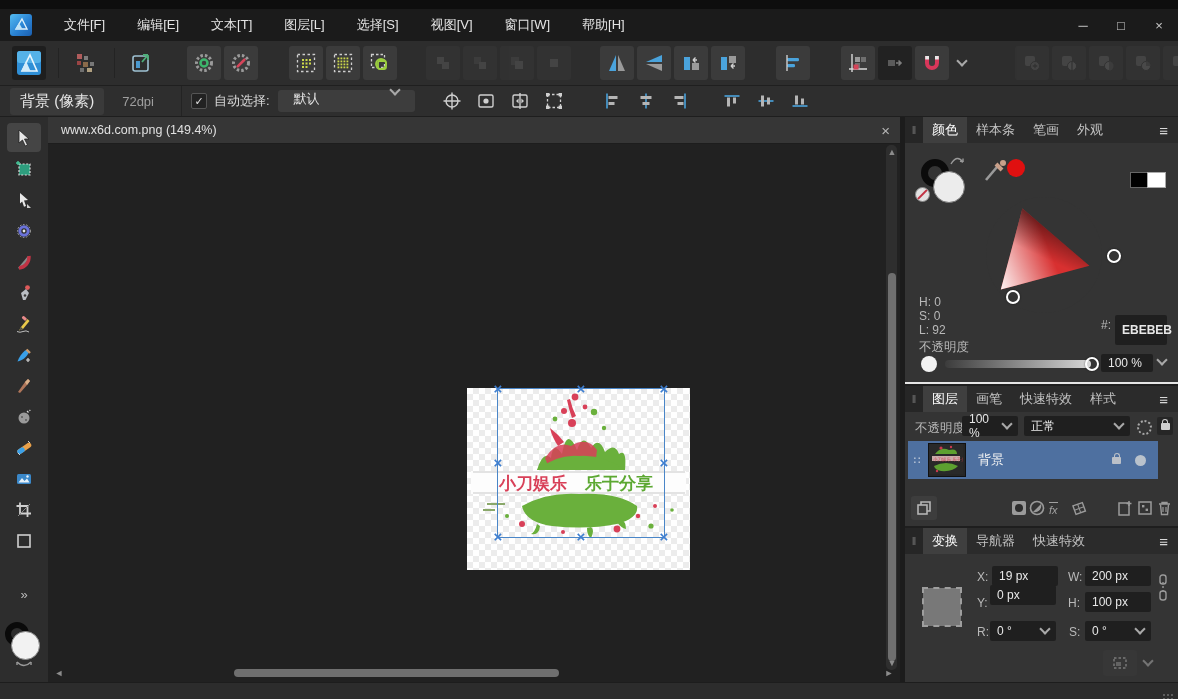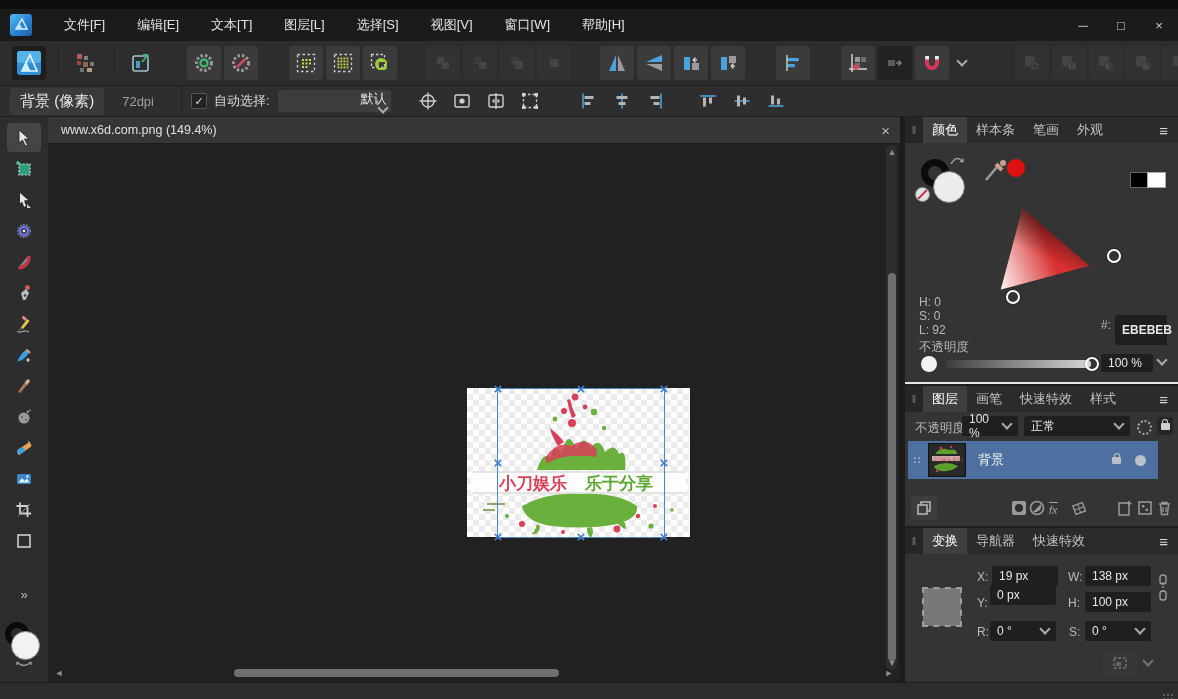--- a/index.html
+++ b/index.html
@@ -30,37 +30,37 @@
   .chev{width:6px;height:6px;border-right:2px solid #a9a9a9;border-bottom:2px solid #a9a9a9;
         transform:rotate(45deg);display:inline-block;margin-top:-4px;}
 
   
   .ctxbar{position:absolute;left:0;top:77px;width:100%;height:31px;background:#2e2e2e;
           border-bottom:1px solid #1e1e1e;display:flex;align-items:center;padding-left:10px;box-sizing:border-box;}
   .chip{background:#3a3a3a;border-radius:3px;padding:4px 10px;color:#e8e8e8;font-size:15px;}
   .dpi{color:#9f9f9f;margin:0 18px;font-size:13px;}
   .checkbox{width:14px;height:14px;background:#222;border:1px solid #555;border-radius:2px;
             display:flex;align-items:center;justify-content:center;color:#e0e0e0;font-size:11px;margin-right:7px;}
-  .dropdown{background:#3d3d3d;border-radius:3px;height:22px;display:flex;align-items:flex-end;
-            padding:0 4px;margin-left:8px;color:#e4e4e4;font-size:13px;flex-direction:column;}
+  .dropdown{background:#3d3d3d;border-radius:3px;height:22px;display:flex;align-items:flex-start;
+            padding:0 16px;margin-left:8px;color:#e4e4e4;font-size:13px;}
   .dropdown .chev{margin-left:14px;}
   .cicon{width:30px;height:24px;display:flex;align-items:center;justify-content:center;margin-right:4px;}
 
   
   .tools{position:absolute;left:0;top:108px;width:48px;height:565px;background:#2d2d2d;border-right:1px solid #232323;}
   .tool{position:absolute;left:7px;width:34px;height:29px;display:flex;align-items:center;justify-content:center;border-radius:4px;}
   .tool.sel{background:#454545;}
 
   
   .canvas{position:absolute;left:48px;top:108px;width:852px;height:565px;background:#212121;overflow:hidden;}
   .doctab{position:absolute;left:0;top:0;width:100%;height:26px;background:#363636;border-bottom:1px solid #1d1d1d;
           display:flex;align-items:center;}
   .doctab .title{margin-left:13px;font-size:12.5px;color:#e0e0e0;}
   .doctab .close{position:absolute;right:10px;color:#b5b5b5;font-size:15px;}
-  .document{position:absolute;left:419px;top:271px;width:223px;height:149px;background-color:#fff;
+  .document{position:absolute;left:419px;top:271px;width:223px;height:182px;background-color:#fff;
             background-image:linear-gradient(45deg,#ececec 25%,transparent 25%,transparent 75%,#ececec 75%),
                              linear-gradient(45deg,#ececec 25%,transparent 25%,transparent 75%,#ececec 75%);
             background-size:12px 12px;background-position:0 0,6px 6px;}
   .selbox{position:absolute;left:449px;top:271px;width:166px;height:148px;border:1px solid #4a86c8;}
   .selh{position:absolute;color:#3f7fd0;font-size:15px;font-weight:bold;line-height:10px;transform:translate(-50%,-50%);}
   .vscroll{position:absolute;right:3px;top:28px;width:11px;height:525px;background:#2e2e2e;border-radius:5px;}
   .vthumb{position:absolute;left:1.5px;top:128px;width:8px;height:388px;background:#6f6f6f;border-radius:4px;}
   .hscroll{position:absolute;left:4px;bottom:3px;width:844px;height:13px;display:flex;align-items:center;}
   .hthumb{position:absolute;left:182px;top:3px;width:325px;height:8px;background:#6f6f6f;border-radius:4px;}
   .scrollarrow{color:#8c8c8c;font-size:9px;width:14px;text-align:center;}
@@ -774,21 +774,21 @@
     </div>
 
     <div class="anchor"></div>
 
     <span class="abs lab" style="left:72px;top:42px">X:</span>
     <div class="ibox abs" style="left:87px;top:38px;width:66px;height:20px">
         <span>19 px</span>
       </div>
     <span class="abs lab" style="left:163px;top:42px">W:</span>
     <div class="ibox abs" style="left:180px;top:38px;width:66px;height:20px">
-        <span>138 px</span>
+        <span>200 px</span>
       </div>
 
     <span class="abs lab" style="left:72px;top:68px">Y:</span>
     <div class="ibox abs" style="left:85px;top:57px;width:66px;height:20px">
         <span>0 px</span>
       </div>
     <span class="abs lab" style="left:163px;top:68px">H:</span>
     <div class="ibox abs" style="left:180px;top:64px;width:66px;height:20px">
         <span>100 px</span>
       </div>

